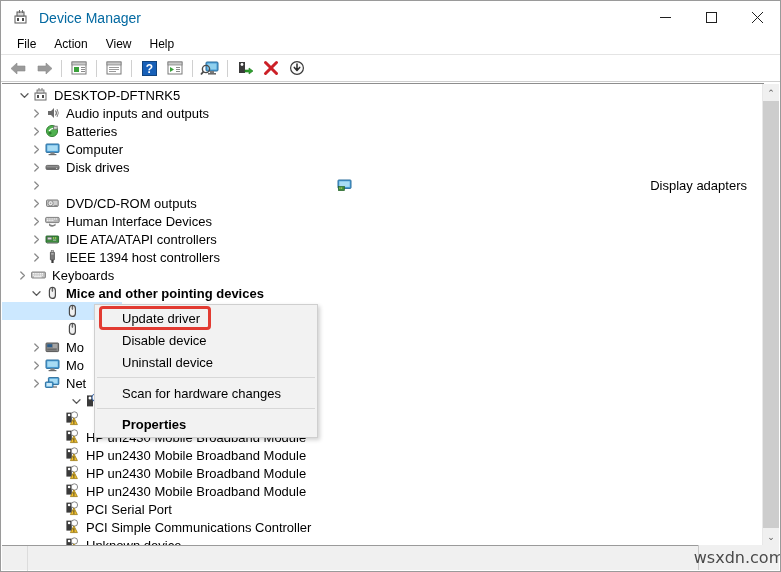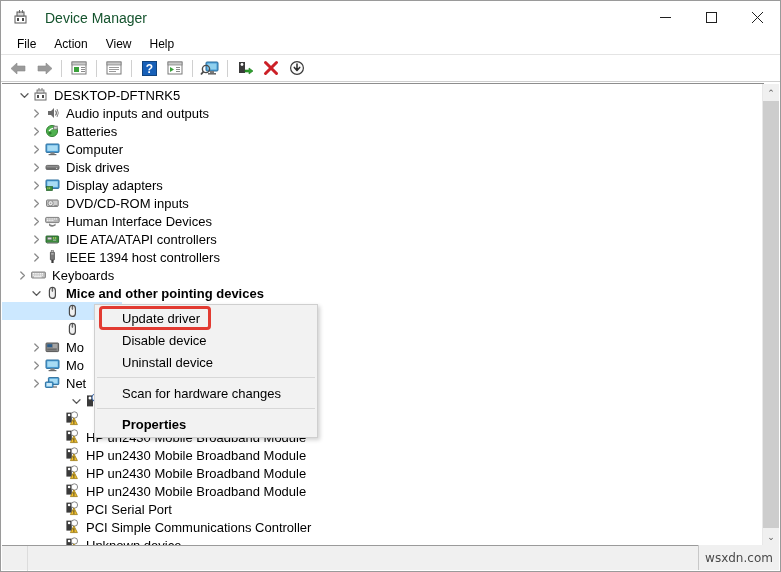--- a/index.html
+++ b/index.html
@@ -32,23 +32,23 @@
     align-items: center;
   }
   .title-icon {
     margin-left: 11px;
     width: 17px;
     height: 17px;
     position: relative;
     flex: none;
   }
   .title-text {
-    margin-left: 16px;
+    margin-left: 10px;
     font-size: 14px;
-    color: #14532d;
+    color: #0369a1;
     white-space: nowrap;
   }
   .win-controls {
     position: absolute;
     right: 0; top: 0;
     height: 33px;
     display: flex;
   }
   .win-btn {
     width: 46px;
@@ -204,21 +204,21 @@
     position: absolute;
     right: 1px;
     bottom: 1px;
     width: 80px;
     height: 25px;
     background: #f0f0f0;
     border-left: 1px solid #c8c8c8;
     display: flex;
     align-items: center;
     justify-content: center;
-    font-size: 12px;
+    font-size: 16px;
     color: #4a4a4a;
     font-family: "DejaVu Sans", sans-serif;
   }
 
   
   .ctxmenu {
     position: absolute;
     left: 93px;
     top: 303px;
     width: 224px;
@@ -461,21 +461,21 @@
               <path d="M2.8 1 L6.4 4.5 L2.8 8" fill="none" stroke="#8a8a8a" stroke-width="1.3" stroke-linecap="round" stroke-linejoin="round"></path>
             </svg>
           </span>
           <span class="ticon"><svg width="17" height="16" viewBox="0 0 17 16">
               <rect x="2" y="6.4" width="13" height="4" rx="1.2" fill="#8f8f8f" stroke="#5a5a5a" stroke-width="0.9"></rect>
               <rect x="2" y="8.4" width="13" height="2" rx="0.6" fill="#6b6b6b"></rect>
               <circle cx="12.6" cy="9.4" r="0.7" fill="#d0d0d0"></circle>
             </svg></span>
           <span class="tlabel">Disk drives</span>
         </div>
-        <div class="trow" style="padding-left: 26px;">
+        <div class="trow" style="padding-left: 26px; justify-content: space-between;">
           <span class="chev">
             <svg width="9" height="9" viewBox="0 0 9 9">
               <path d="M2.8 1 L6.4 4.5 L2.8 8" fill="none" stroke="#8a8a8a" stroke-width="1.3" stroke-linecap="round" stroke-linejoin="round"></path>
             </svg>
           </span>
           <span class="ticon"><svg width="17" height="16" viewBox="0 0 17 16">
               <rect x="2" y="3" width="13" height="8.4" rx="0.7" fill="#4b9fd8" stroke="#2c6e9c" stroke-width="1"></rect>
               <rect x="3.3" y="4.3" width="10.4" height="5.6" fill="#a8dcf4"></rect>
               <rect x="2.4" y="9.6" width="6" height="4" fill="#3c8c3c" stroke="#25642b" stroke-width="0.7"></rect>
               <rect x="3.3" y="10.6" width="1.2" height="1" fill="#dede6a"></rect>
@@ -488,21 +488,21 @@
             <svg width="9" height="9" viewBox="0 0 9 9">
               <path d="M2.8 1 L6.4 4.5 L2.8 8" fill="none" stroke="#8a8a8a" stroke-width="1.3" stroke-linecap="round" stroke-linejoin="round"></path>
             </svg>
           </span>
           <span class="ticon"><svg width="17" height="16" viewBox="0 0 17 16">
               <rect x="2.6" y="5" width="11.6" height="6.4" rx="0.8" fill="#cfcfcf" stroke="#6a6a6a" stroke-width="0.9"></rect>
               <circle cx="6.6" cy="8.2" r="2.6" fill="#e9e9e9" stroke="#7a7a7a" stroke-width="0.8"></circle>
               <circle cx="6.6" cy="8.2" r="0.8" fill="#9a9a9a"></circle>
               <rect x="10.2" y="10" width="3.2" height="0.9" fill="#8a8a8a"></rect>
             </svg></span>
-          <span class="tlabel">DVD/CD-ROM inputs</span>
+          <span class="tlabel">DVD/CD-ROM outputs</span>
         </div>
         <div class="trow" style="padding-left: 26px;">
           <span class="chev">
             <svg width="9" height="9" viewBox="0 0 9 9">
               <path d="M2.8 1 L6.4 4.5 L2.8 8" fill="none" stroke="#8a8a8a" stroke-width="1.3" stroke-linecap="round" stroke-linejoin="round"></path>
             </svg>
           </span>
           <span class="ticon"><svg width="17" height="16" viewBox="0 0 17 16">
               <rect x="1.6" y="4.4" width="13.6" height="5.2" rx="1" fill="#b5b5b5" stroke="#6a6a6a" stroke-width="0.8"></rect>
               <rect x="2.8" y="5.4" width="1.2" height="1.1" fill="#f2f2f2"></rect>

